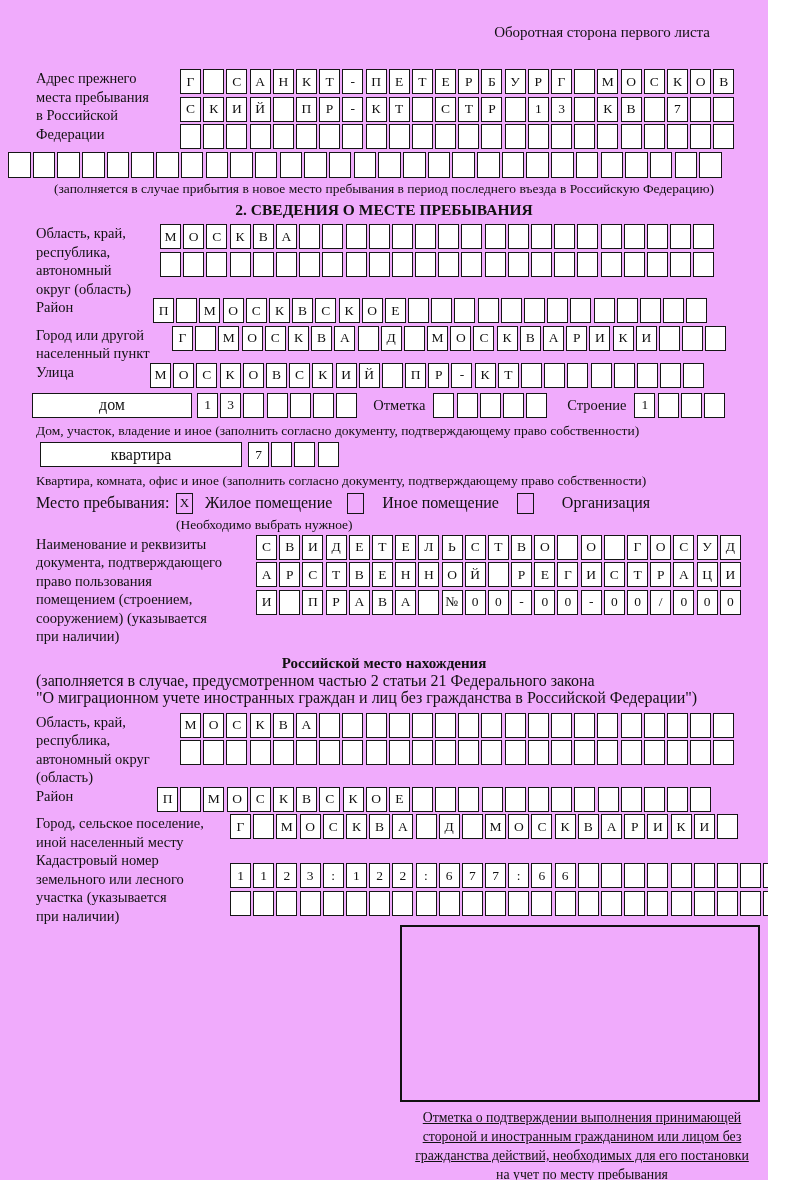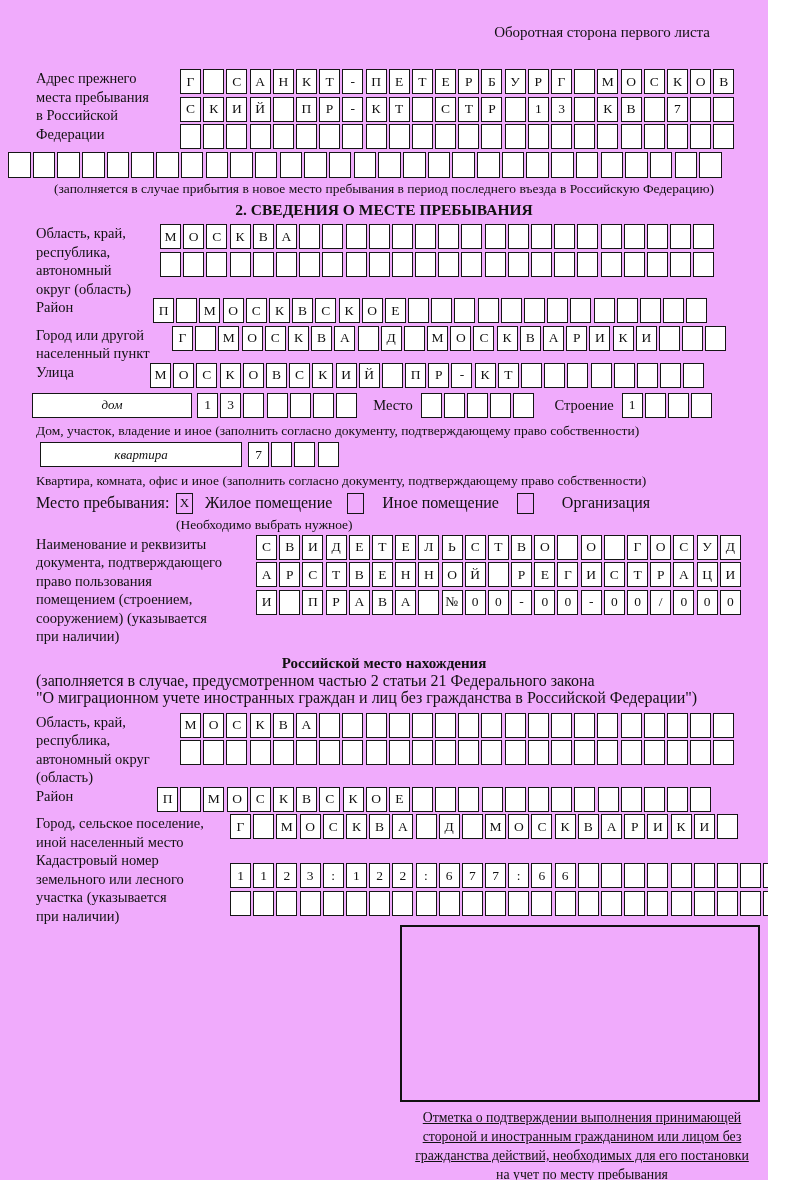--- a/index.html
+++ b/index.html
@@ -21,21 +21,21 @@
   }
   .boxes.wide .cell { width:20.5px; height:24px; }
 
   .formnote { font-size:13.5px; text-align:center; margin-top:2px; line-height:17px; }
   .formnote.left { text-align:left; }
   h2.secttitle { font-size:15.5px; margin:4px 0 5px 0; text-align:center; font-weight:bold; }
   .facttitle { font-size:15px; font-weight:bold; text-align:center; margin-top:8px; line-height:18px; }
   .factnote { font-size:16px; line-height:17.5px; }
 
   .bigbox { border:1.6px solid #151515; height:23px; display:flex; align-items:center;
-            justify-content:center; font-size:13px; background:#fff;font-style:italic; }
+            justify-content:center; font-size:16px; background:#fff; }
   .bigbox.house { width:158px; }
   .bigbox.apt { width:200px;margin-left:8px; }
 
   .checkbox { width:15px; height:19px; border:1.7px solid #151515; display:inline-flex;
               align-items:center; justify-content:center; font-size:13px; margin-top:1px; }
   .optlabel { font-size:16px; line-height:21px; }
 
   .stamp { margin-left:364px; margin-top:0; width:356px; height:173px; border:2px solid #111; }
   .stampnote { margin-left:336px; width:420px; margin-top:6px; font-size:13.8px;
                line-height:19px; text-align:center; white-space:pre-line;text-decoration:underline; }
@@ -340,21 +340,21 @@
       <div class="boxes">
           <span class="cell">1</span>
           <span class="cell">3</span>
           <span class="cell"></span>
           <span class="cell"></span>
           <span class="cell"></span>
           <span class="cell"></span>
           <span class="cell"></span>
         </div>
       <div class="gap14"></div>
-      <div class="inlbl">Место</div>
+      <div class="inlbl">Отметка</div>
       <div class="gap8"></div>
       <div class="boxes">
           <span class="cell"></span>
           <span class="cell"></span>
           <span class="cell"></span>
           <span class="cell"></span>
           <span class="cell"></span>
         </div>
       <div class="gap18"></div>
       <div class="inlbl">Строение</div>
@@ -566,21 +566,21 @@
           <span class="cell"></span>
           <span class="cell"></span>
           <span class="cell"></span>
           <span class="cell"></span>
           <span class="cell"></span>
         </div>
     </div>
 
     <div class="frow">
       <div class="lbl w194">Город, сельское поселение,
-иной населенный место</div>
+иной населенный месту</div>
       <div class="boxes">
           <span class="cell">Г</span>
           <span class="cell"></span>
           <span class="cell">М</span>
           <span class="cell">О</span>
           <span class="cell">С</span>
           <span class="cell">К</span>
           <span class="cell">В</span>
           <span class="cell">А</span>
           <span class="cell"></span>

